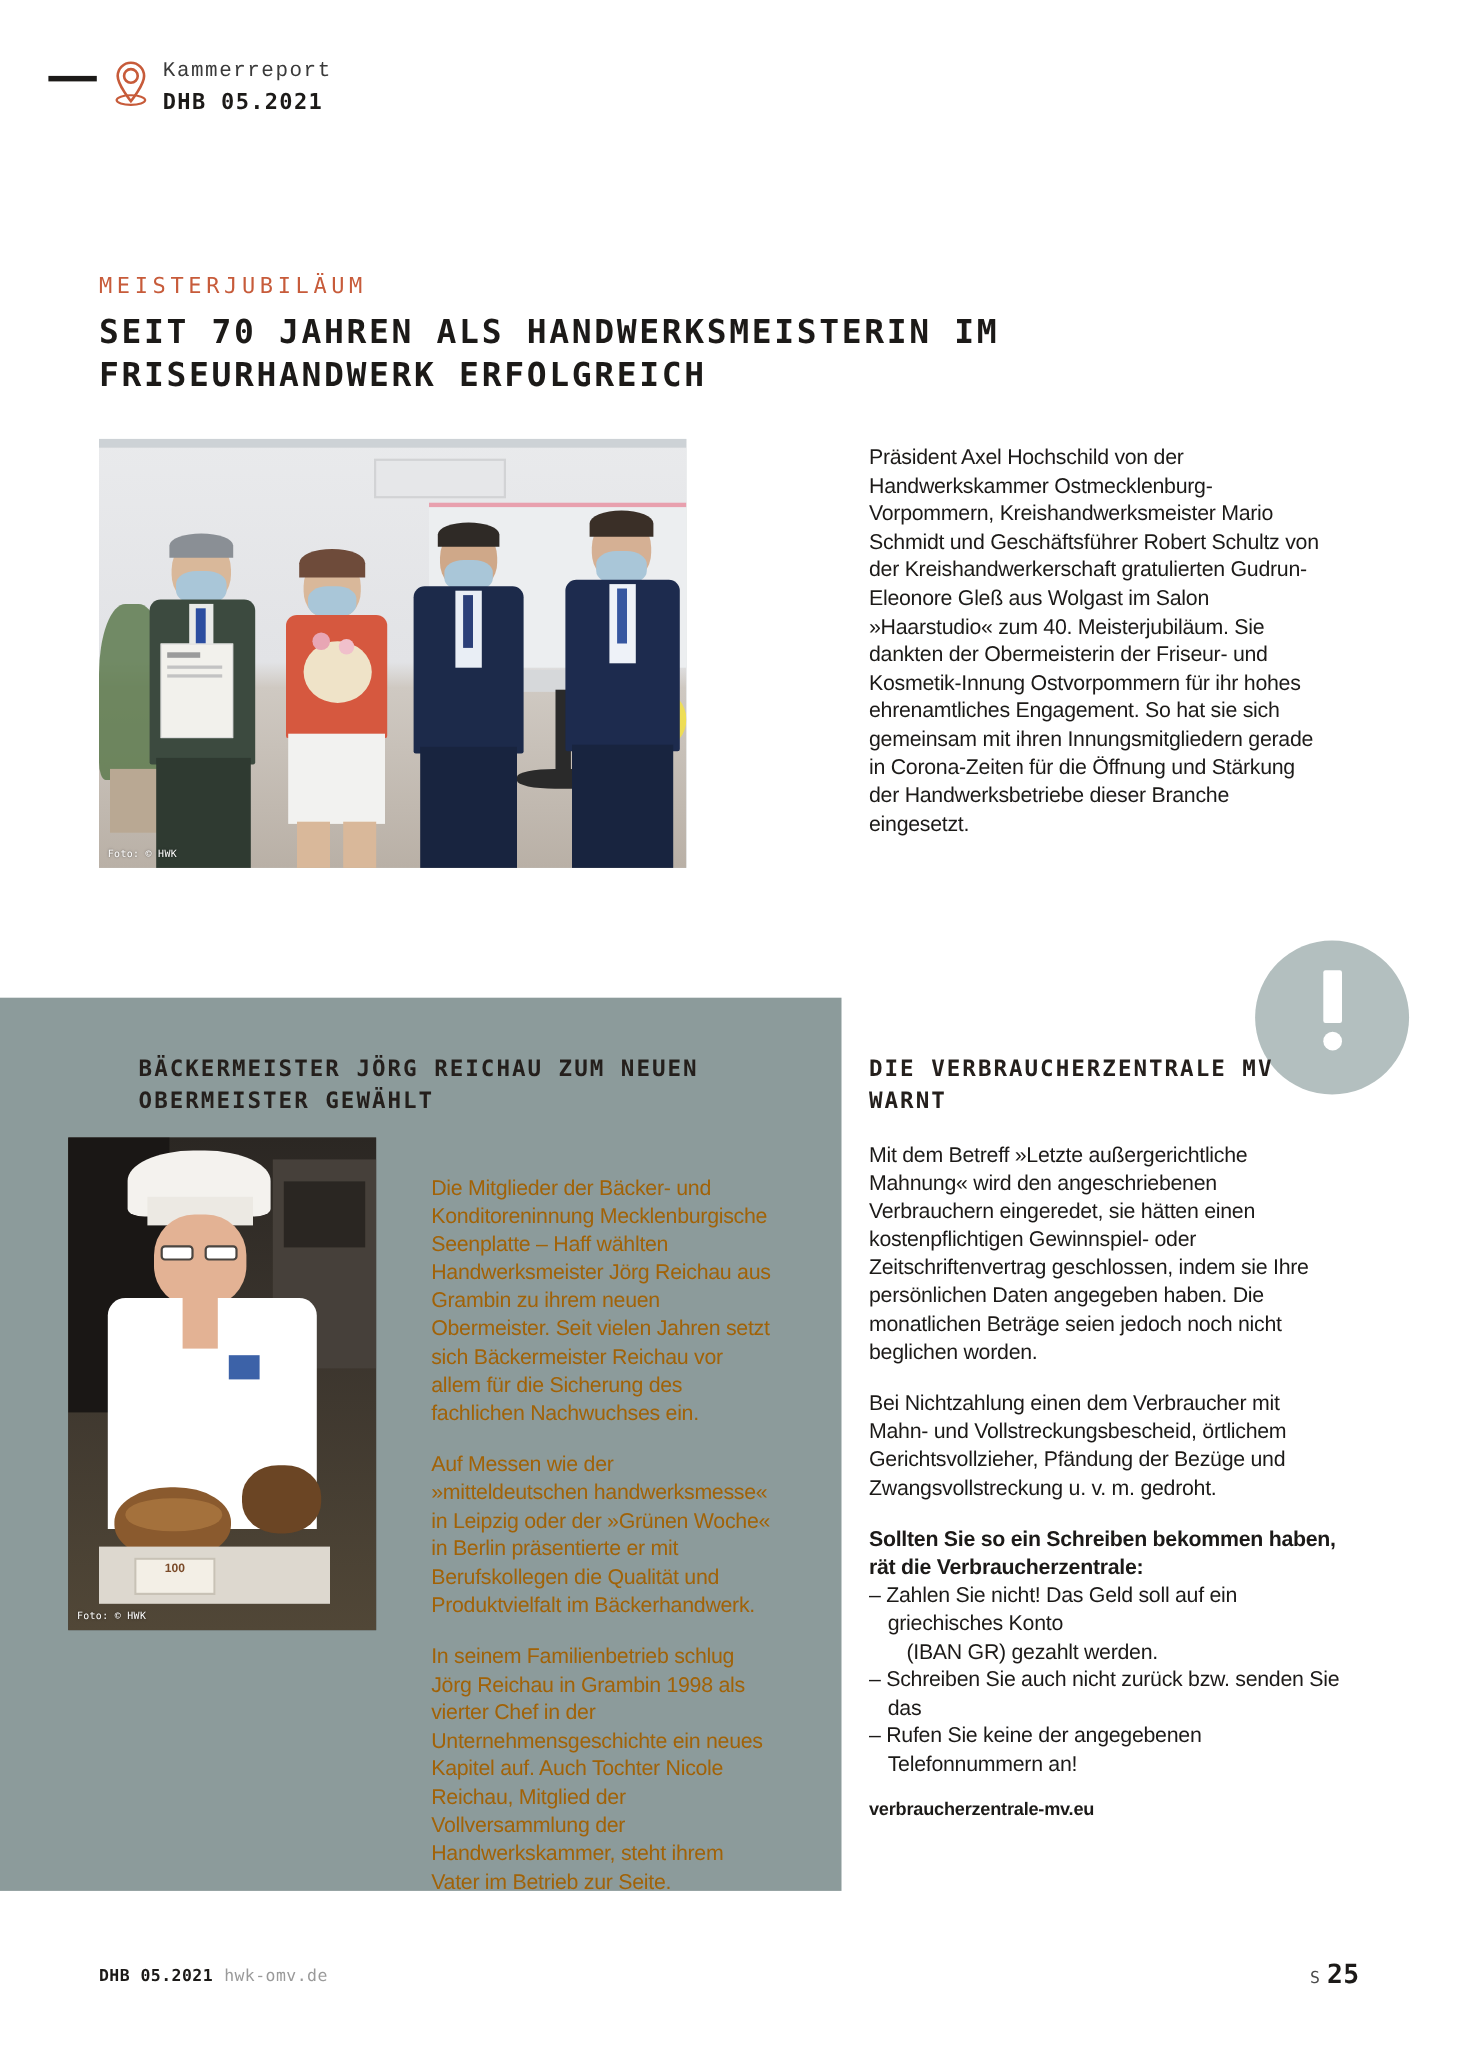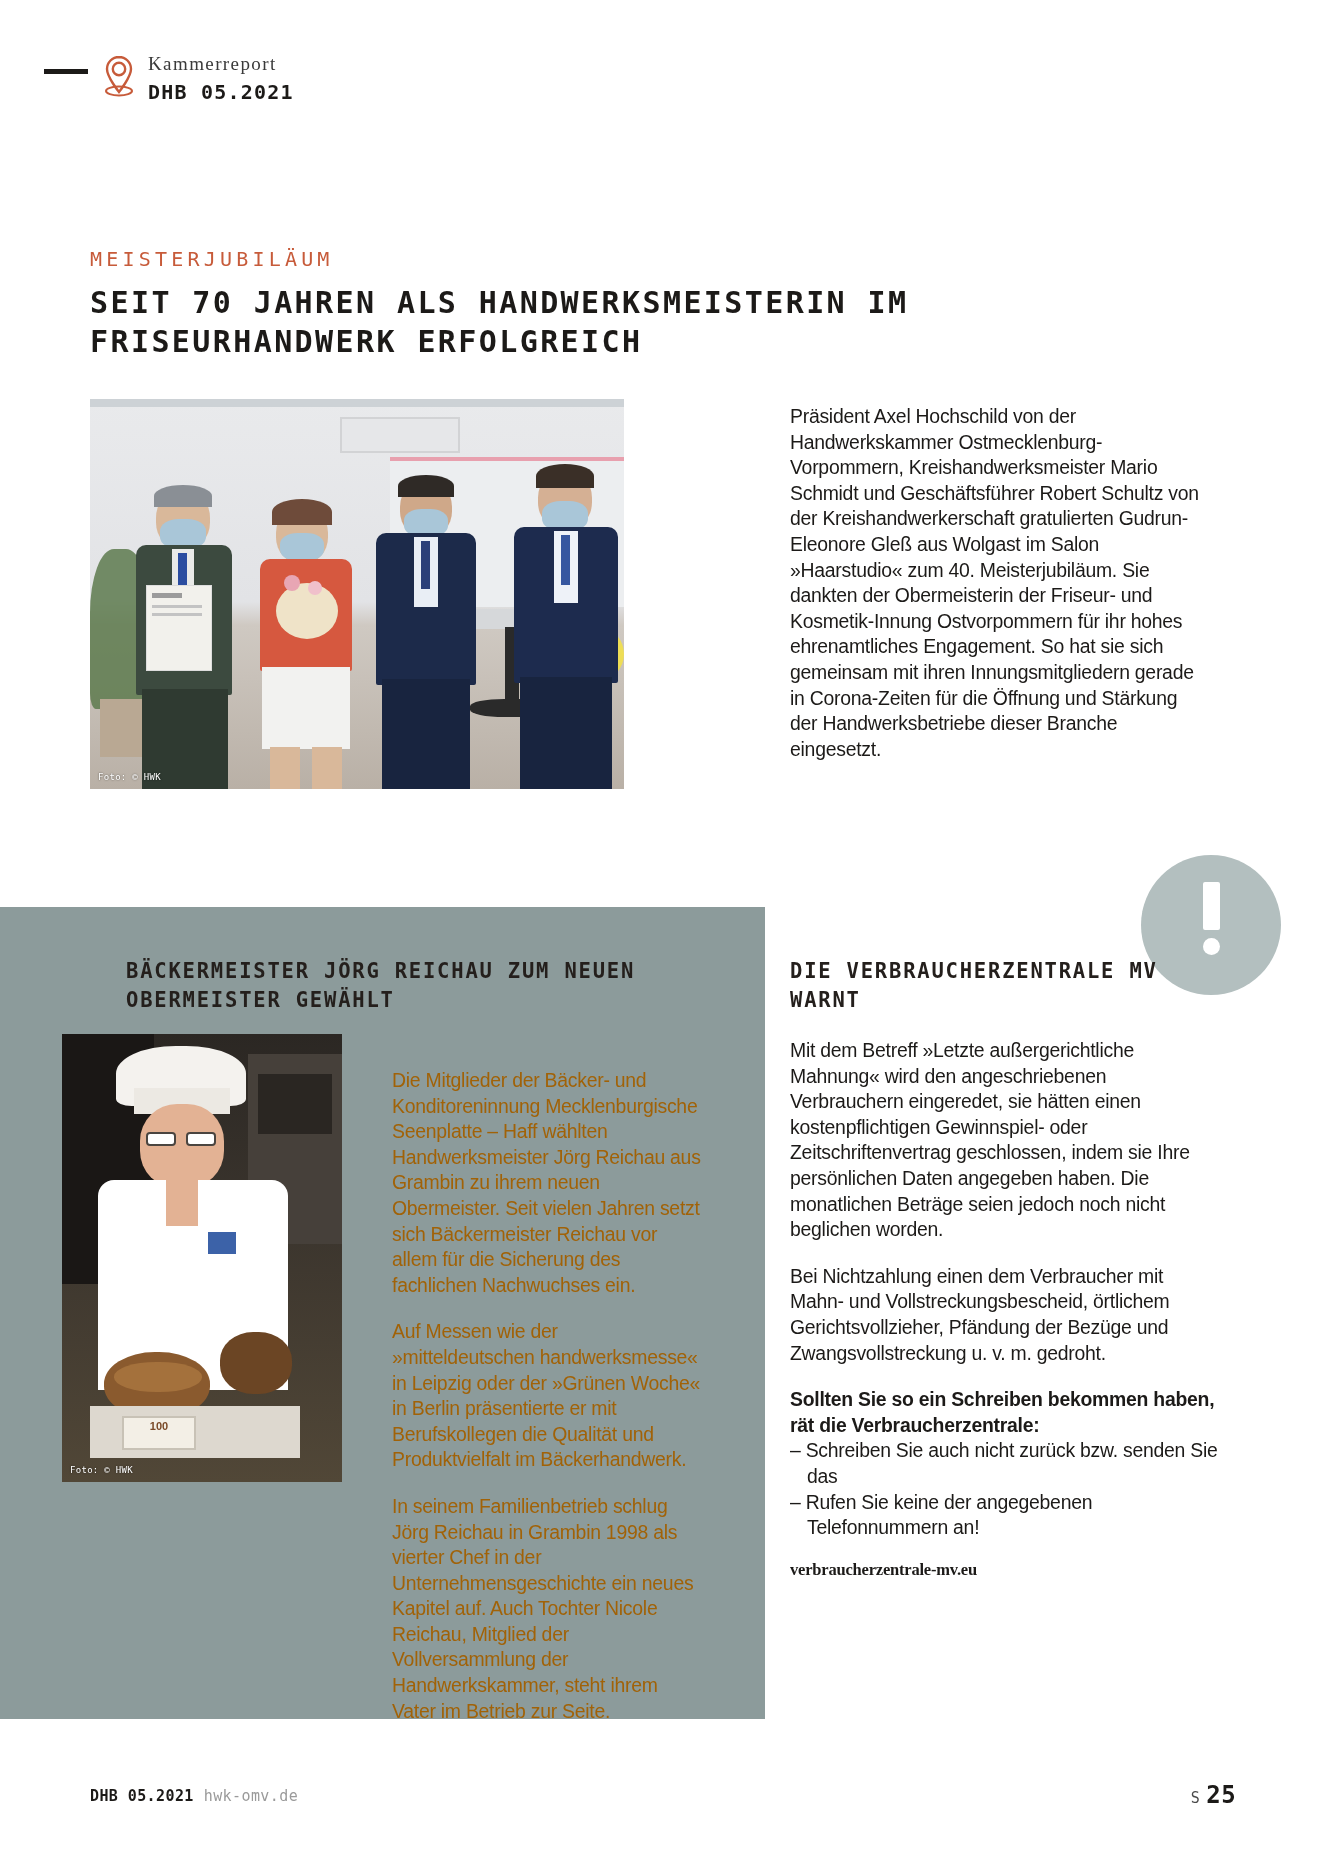--- a/index.html
+++ b/index.html
@@ -35,21 +35,21 @@
   .pin-icon {
     position: absolute;
     left: 103px; top: 26px;
     width: 32px; height: 44px;
   }
   .header-text {
     position: absolute;
     left: 148px; top: 24px;
   }
   .kammerreport {
-    font-family: Liberation Serif, serif;
+    font-family: Liberation Mono, monospace;
     font-size: 19px;
     letter-spacing: 1.4px;
     color: #3a3a3a;
     font-weight: 400;
     line-height: 24px;
   }
   .dhb-issue {
     font-family: "DejaVu Sans Mono", monospace;
     font-size: 20px;
     letter-spacing: 1.2px;
@@ -218,21 +218,21 @@
     margin-bottom: 0;
   }
   .bullet-list li .cont {
     display: block;
     padding-left: 17px;
     text-indent: 0;
   }
 
   .url-line {
     font-weight: 700;
-    font-family: Liberation Serif, serif;
+    font-family: Liberation Sans, sans-serif;
     font-size: 16.5px;
     letter-spacing: -0.2px;
     margin-top: 16px;
     color: #1c1a18;
   }
 
   
   .footer {
     position: absolute;
     left: 0; bottom: 58px;
@@ -399,20 +399,24 @@
   </div>
 
   <div class="heading-2">DIE VERBRAUCHERZENTRALE MV WARNT</div>
 
   <div class="body-col-right-2 btxt">
     <p>Mit dem Betreff »Letzte außergerichtliche Mahnung« wird den angeschriebenen Verbrauchern eingeredet, sie hätten einen kostenpflichtigen Gewinnspiel- oder Zeitschriftenvertrag geschlossen, indem sie Ihre persönlichen Daten angegeben haben. Die monatlichen Beträge seien jedoch noch nicht beglichen worden.</p>
     <p>Bei Nichtzahlung einen dem Verbraucher mit Mahn- und Vollstreckungsbescheid, örtlichem Gerichtsvollzieher, Pfändung der Bezüge und Zwangsvollstreckung u. v. m. gedroht.</p>
     <p style="margin-bottom:0;"><strong>Sollten Sie so ein Schreiben bekommen haben, rät die Verbraucherzentrale:</strong></p>
     <ul class="bullet-list">
       <li>
+        <span>– Zahlen Sie nicht! Das Geld soll auf ein griechisches Konto</span>
+        <span class="cont">(IBAN GR) gezahlt werden.</span>
+      </li>
+      <li>
         <span>– Schreiben Sie auch nicht zurück bzw. senden Sie das</span>
       </li>
       <li>
         <span>– Rufen Sie keine der angegebenen Telefonnummern an!</span>
       </li>
     </ul>
     <div class="url-line">verbraucherzentrale-mv.eu</div>
   </div>
 
   <div class="footer">

